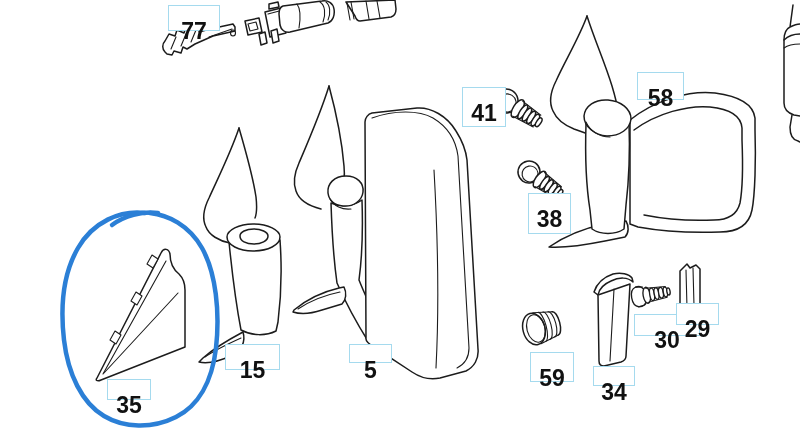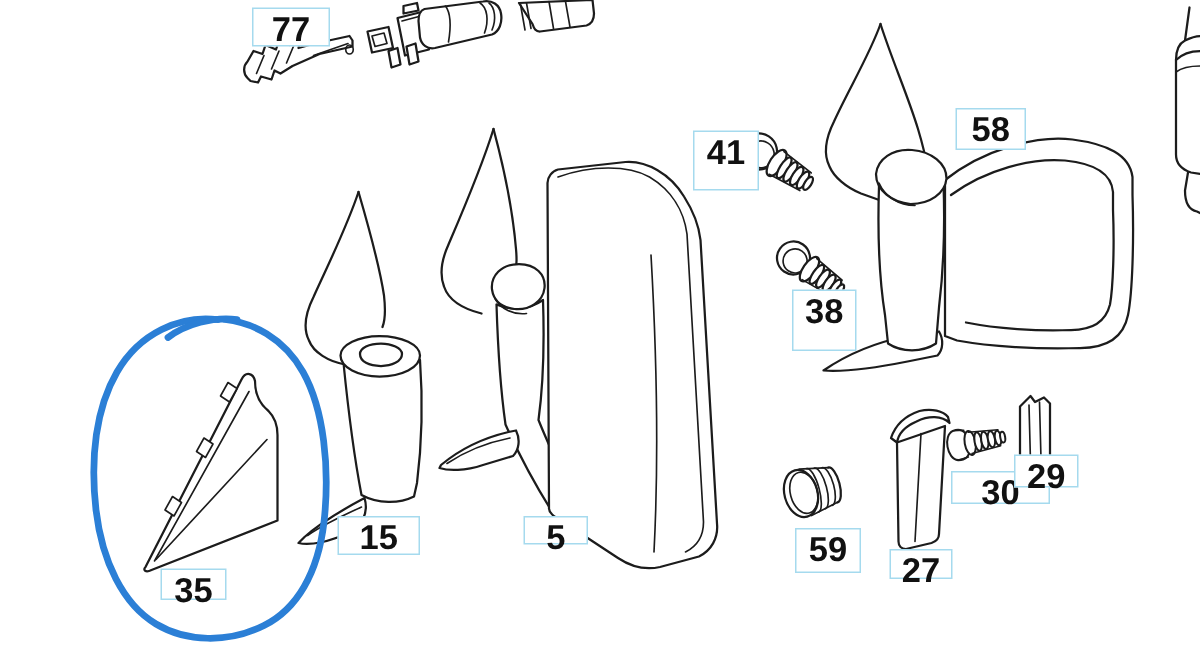--- a/index.html
+++ b/index.html
@@ -7,21 +7,21 @@
          font-family:"Liberation Sans",sans-serif;overflow:hidden;}
   svg{position:absolute;left:0;top:0;}
   svg path,svg ellipse,svg circle{stroke:var(--line,#1c1c1c);stroke-width:1.5;
       stroke-linecap:round;stroke-linejoin:round;fill:none;}
   svg .fillw{fill:#ffffff;}
   svg .thin{stroke-width:1.1;}
   svg .blue{stroke:var(--annotation,#2b7fd6);stroke-width:4.5;fill:none;}
   .plabel{position:absolute;background:#ffffff;box-sizing:border-box;
           border:1.5px solid var(--label-border,#a5daee);
           display:flex;justify-content:center;align-items:flex-start;overflow:visible;}
-  .plabel span{font-weight:bold;font-size:23px;line-height:1;margin-top:2px;
+  .plabel span{font-weight:bold;font-size:23px;line-height:1;margin-top:14px;
           color:var(--text,#111111);font-family:"Liberation Sans",sans-serif;}
 </style>
 </head>
 <body>
 
 <div class="stage">
   <svg width="800" height="431" viewBox="0 0 800 431">
 
     <g>
       <path d="M793,5 L790,27 M790,27 C786,29 784,33 784,40 M790,27 C794,25 798,24 800,24"></path>
@@ -168,21 +168,21 @@
   <div class="plabel" style="left:349px;top:344px;width:43px;height:19px">
     <span>5</span>
   </div>
   <div class="plabel" style="left:107px;top:379px;width:44px;height:21px">
     <span>35</span>
   </div>
   <div class="plabel" style="left:530px;top:352px;width:44px;height:30px">
     <span>59</span>
   </div>
   <div class="plabel" style="left:593px;top:366px;width:42px;height:20px">
-    <span>27</span>
+    <span>34</span>
   </div>
   <div class="plabel" style="left:634px;top:314px;width:66px;height:22px">
     <span>30</span>
   </div>
   <div class="plabel" style="left:676px;top:303px;width:43px;height:22px">
     <span>29</span>
   </div>
 </div>
 
 </body></html>

